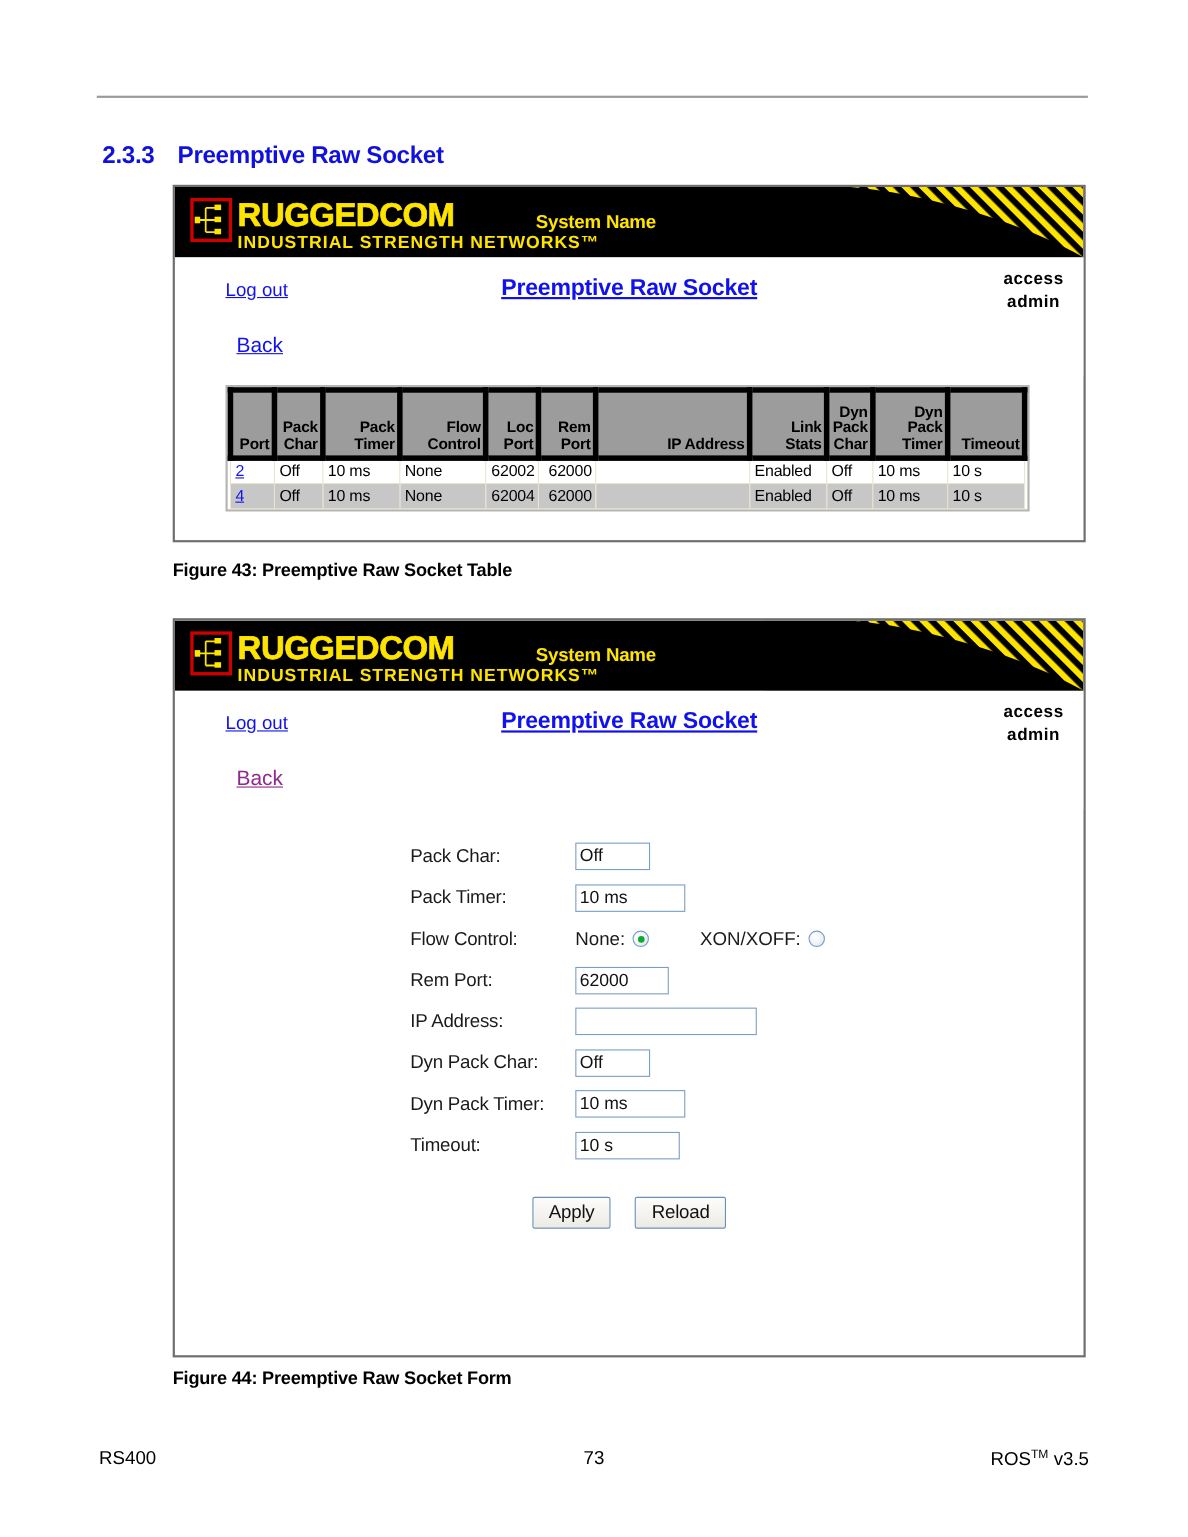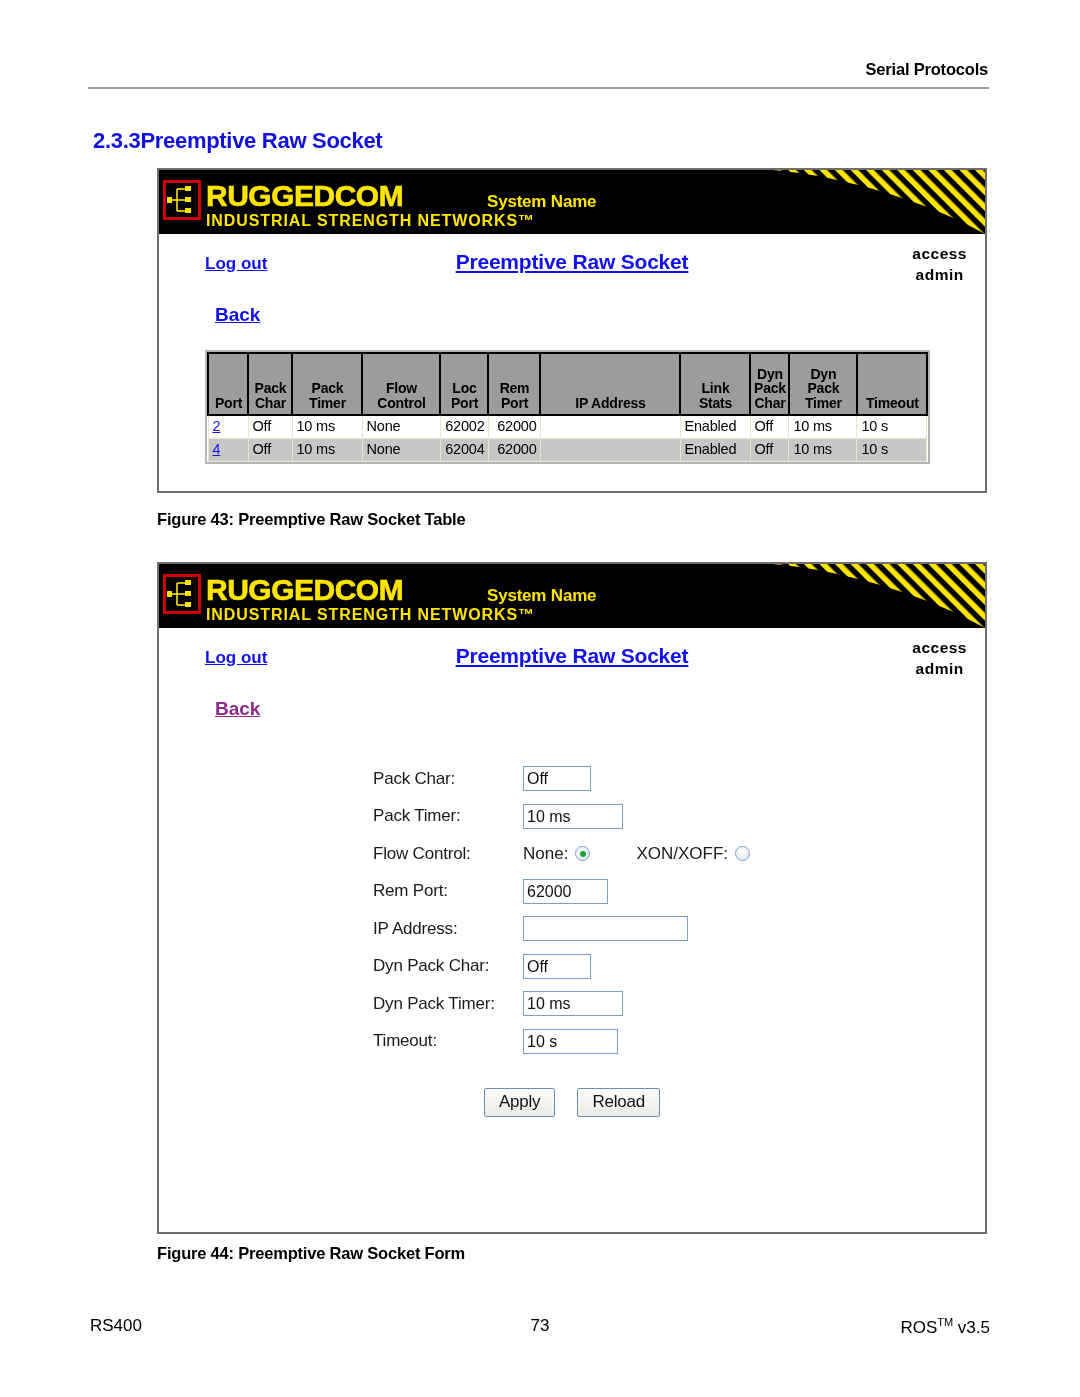--- a/index.html
+++ b/index.html
@@ -35,42 +35,42 @@
   
   .sec-heading {
     position: absolute;
     left: 93px; top: 128px;
     color: #1111dd;
     font-weight: bold;
     font-size: 22px;
     letter-spacing: -0.3px;
     white-space: nowrap;
   }
-  .sec-heading .num { margin-right: 0; }
+  .sec-heading .num { margin-right: 21px; }
 
   
   .shot {
     position: absolute;
     border: 2px solid #6f6f6f;
     background: #ffffff;
     overflow: hidden;
   }
   #shot-table { left: 157px; top: 168px; width: 830px; height: 325px; }
   #shot-form  { left: 157px; top: 562px; width: 830px; height: 672px; }
 
   
   .appbar {
     position: relative;
     height: 64px;
     background: #000;
     overflow: hidden;
   }
   .logo {
     position: absolute;
-    left: 4px; top: 10px;
+    left: 14px; top: 10px;
     display: flex; align-items: flex-start;
   }
   .logo-mark {
     width: 38px; height: 40px;
     border: 3px solid #d10000;
     background: #000;
     position: relative;
     margin-right: 5px;
     flex: none;
   }
@@ -107,21 +107,21 @@
   }
 
   
   .navrow {
     position: relative;
     height: 62px;
     background: #fff;
   }
   .lnk {
     text-decoration: underline;
-    font-weight: bold;
+    font-weight: normal;
     cursor: pointer;
   }
   .logout {
     position: absolute; left: 46px; top: 20px;
     color: #1111ee;
     font-size: 17px;
   }
   .pagetitle {
     position: absolute; left: 0; right: 0; top: 16px;
     text-align: center;
@@ -152,23 +152,23 @@
   .tblwrap { padding: 8px 0 0 46px; }
   table.rc {
     border-collapse: collapse;
     border-spacing: 0;
     font-size: 14px;
     color: #000;
     table-layout: fixed;
   }
   table.rc th {
     background: #9c9c9c;
-    border: 2px solid #000000;
-    font-weight: bold;
-    text-align: center;
+    border: 5px solid #000000;
+    font-weight: bold;
+    text-align: right;
     vertical-align: bottom;
     padding: 3px 2px 4px 3px;
     line-height: 1.02;
     font-size: 14px;
     letter-spacing: -0.2px;
     height: 62px;
   }
   table.rc td {
     border: 1px solid #e8e4cf;
     padding: 1px 3px 2px 4px;
@@ -284,21 +284,20 @@
   #foot-left   { left: 90px; }
   #foot-center { left: 0; width: 1080px; text-align: center; }
   #foot-right  { right: 90px; margin-left: 34px; }
   .tm { font-size: 11px; vertical-align: super; }
 </style>
 </head>
 <body>
 
 <div class="page">
 
-  <div class="runhead">Serial Protocols</div>
   <div class="runrule"></div>
 
   <div class="sec-heading">
     <span class="num">2.3.3</span><span>Preemptive Raw Socket</span>
   </div>
 
   <div class="shot" id="shot-table">
 
     <div class="appbar">
       <div class="logo">

